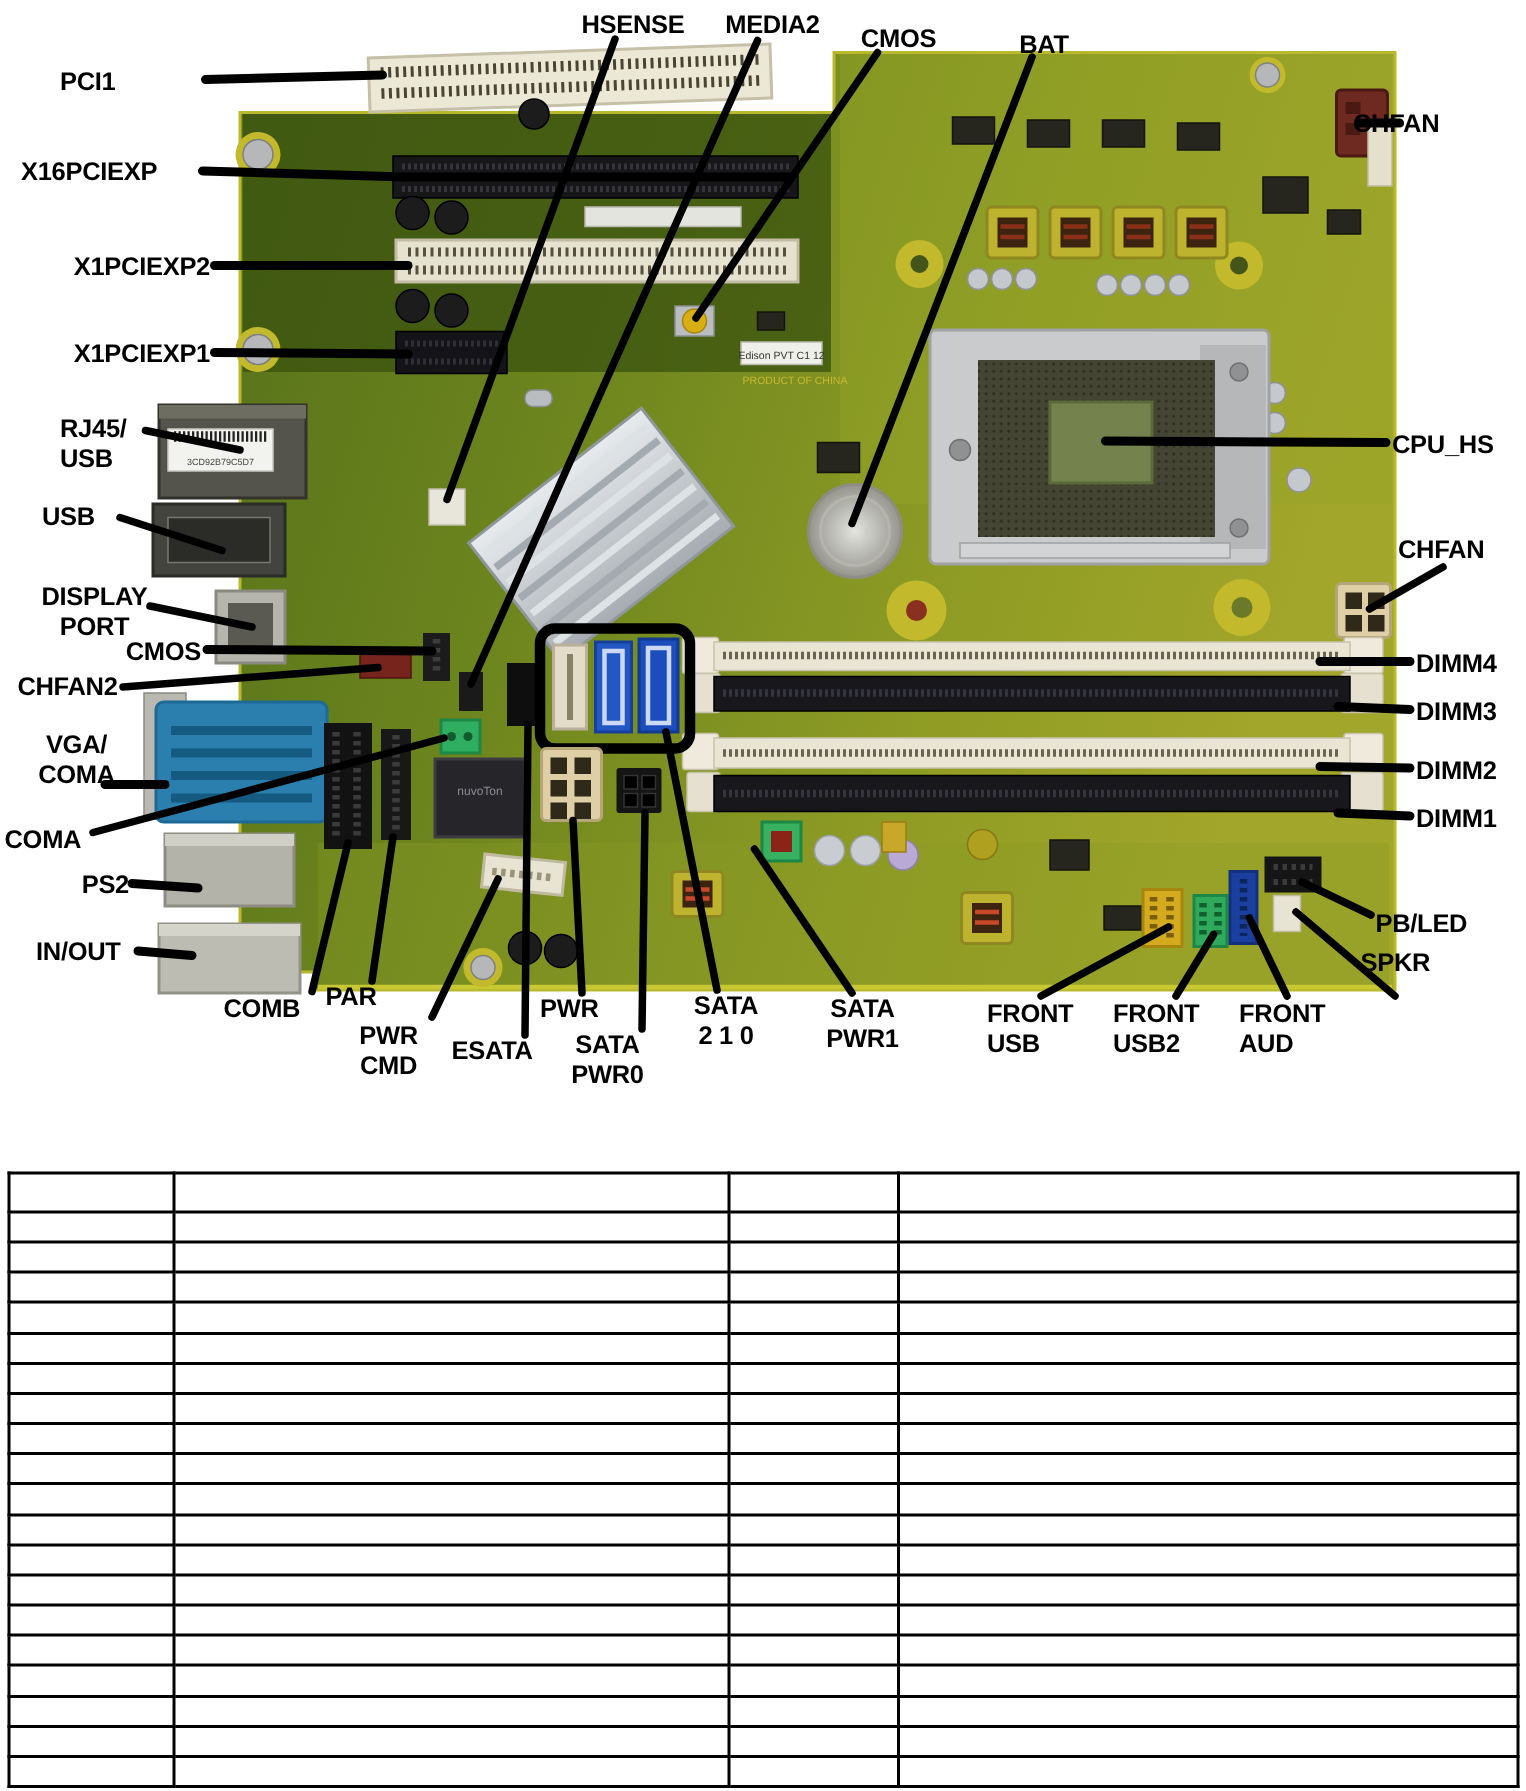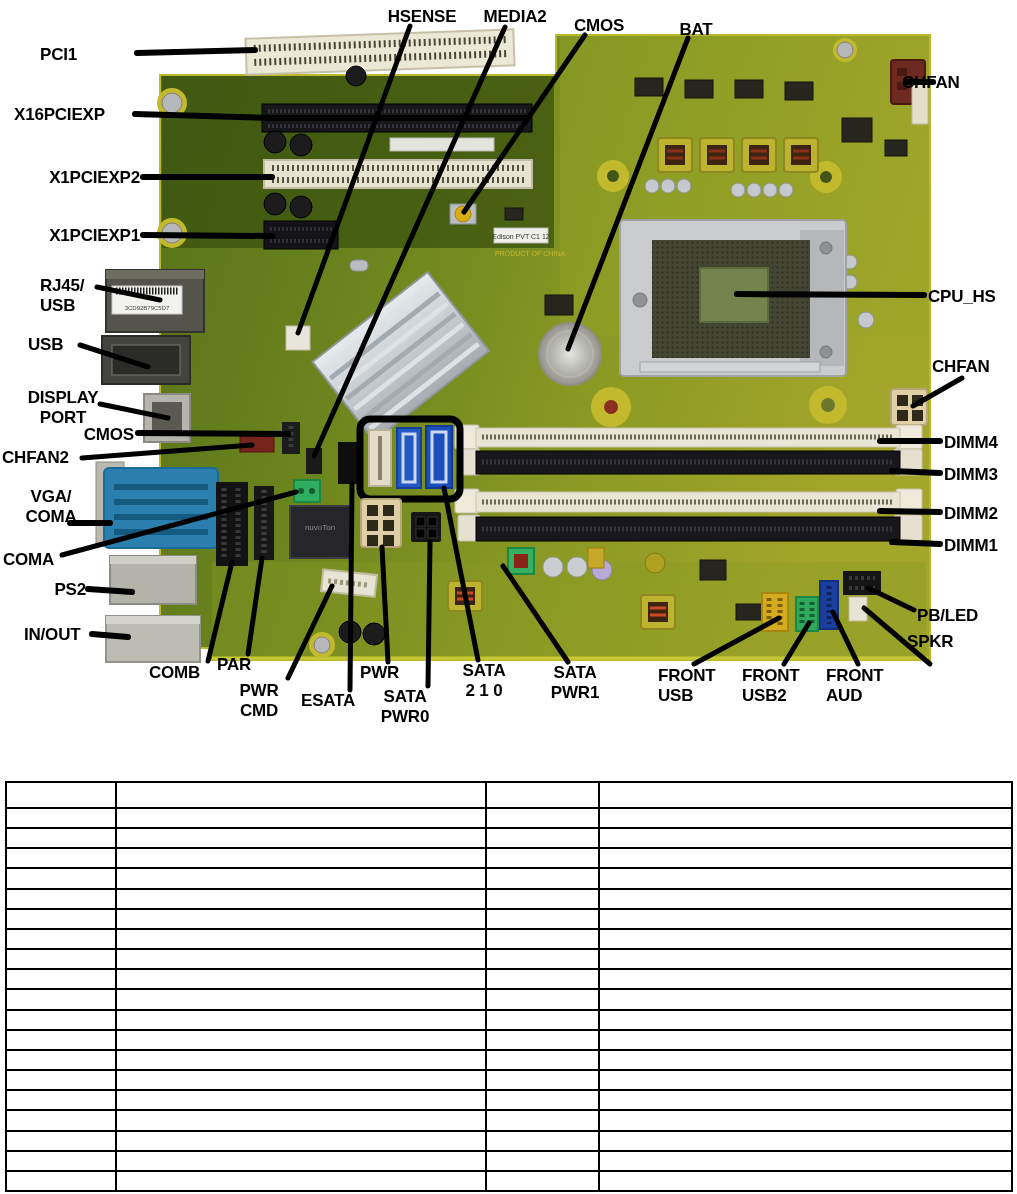--- a/index.html
+++ b/index.html
@@ -15,21 +15,21 @@
   .pos-cmos{left:560px;top:16px;width:78px;text-align:center}
   .pos-bat{left:664px;top:20px;width:64px;text-align:center}
   .pos-pci1{left:40px;top:45px;width:94px;}
   .pos-x16pciexp{left:14px;top:105px;width:118px;text-align:left}
   .pos-x1pciexp2{left:14px;top:168px;width:126px;text-align:right}
   .pos-x1pciexp1{left:14px;top:226px;width:126px;text-align:right}
   .pos-rj45-usb{left:40px;top:276px;width:56px;text-align:left}
   .pos-usb{left:28px;top:335px;width:52px;text-align:left}
   .pos-display-port{left:16px;top:388px;width:94px;text-align:center}
   .pos-media{left:70px;top:425px;width:64px;text-align:right}
-  .pos-chfan2{left:2px;top:448px;width:86px;text-align:left}
+  .pos-chfan2{left:2px;top:448px;width:86px;text-align:center}
   .pos-vga-coma{left:16px;top:487px;width:70px;text-align:center}
   .pos-pswd{left:3px;top:550px;width:68px;text-align:left}
   .pos-ps2{left:36px;top:580px;width:50px;text-align:right}
   .pos-in-out{left:24px;top:625px;width:70px;text-align:left}
   .pos-chfan{left:902px;top:73px;width:74px}
   .pos-cpu-hs{left:928px;top:287px;width:82px}
   .pos-pwrcpu{left:932px;top:357px;width:84px}
   .pos-dimm4{left:944px;top:433px;width:68px}
   .pos-dimm3{left:944px;top:465px;width:68px}
   .pos-dimm2{left:944px;top:504px;width:68px}

